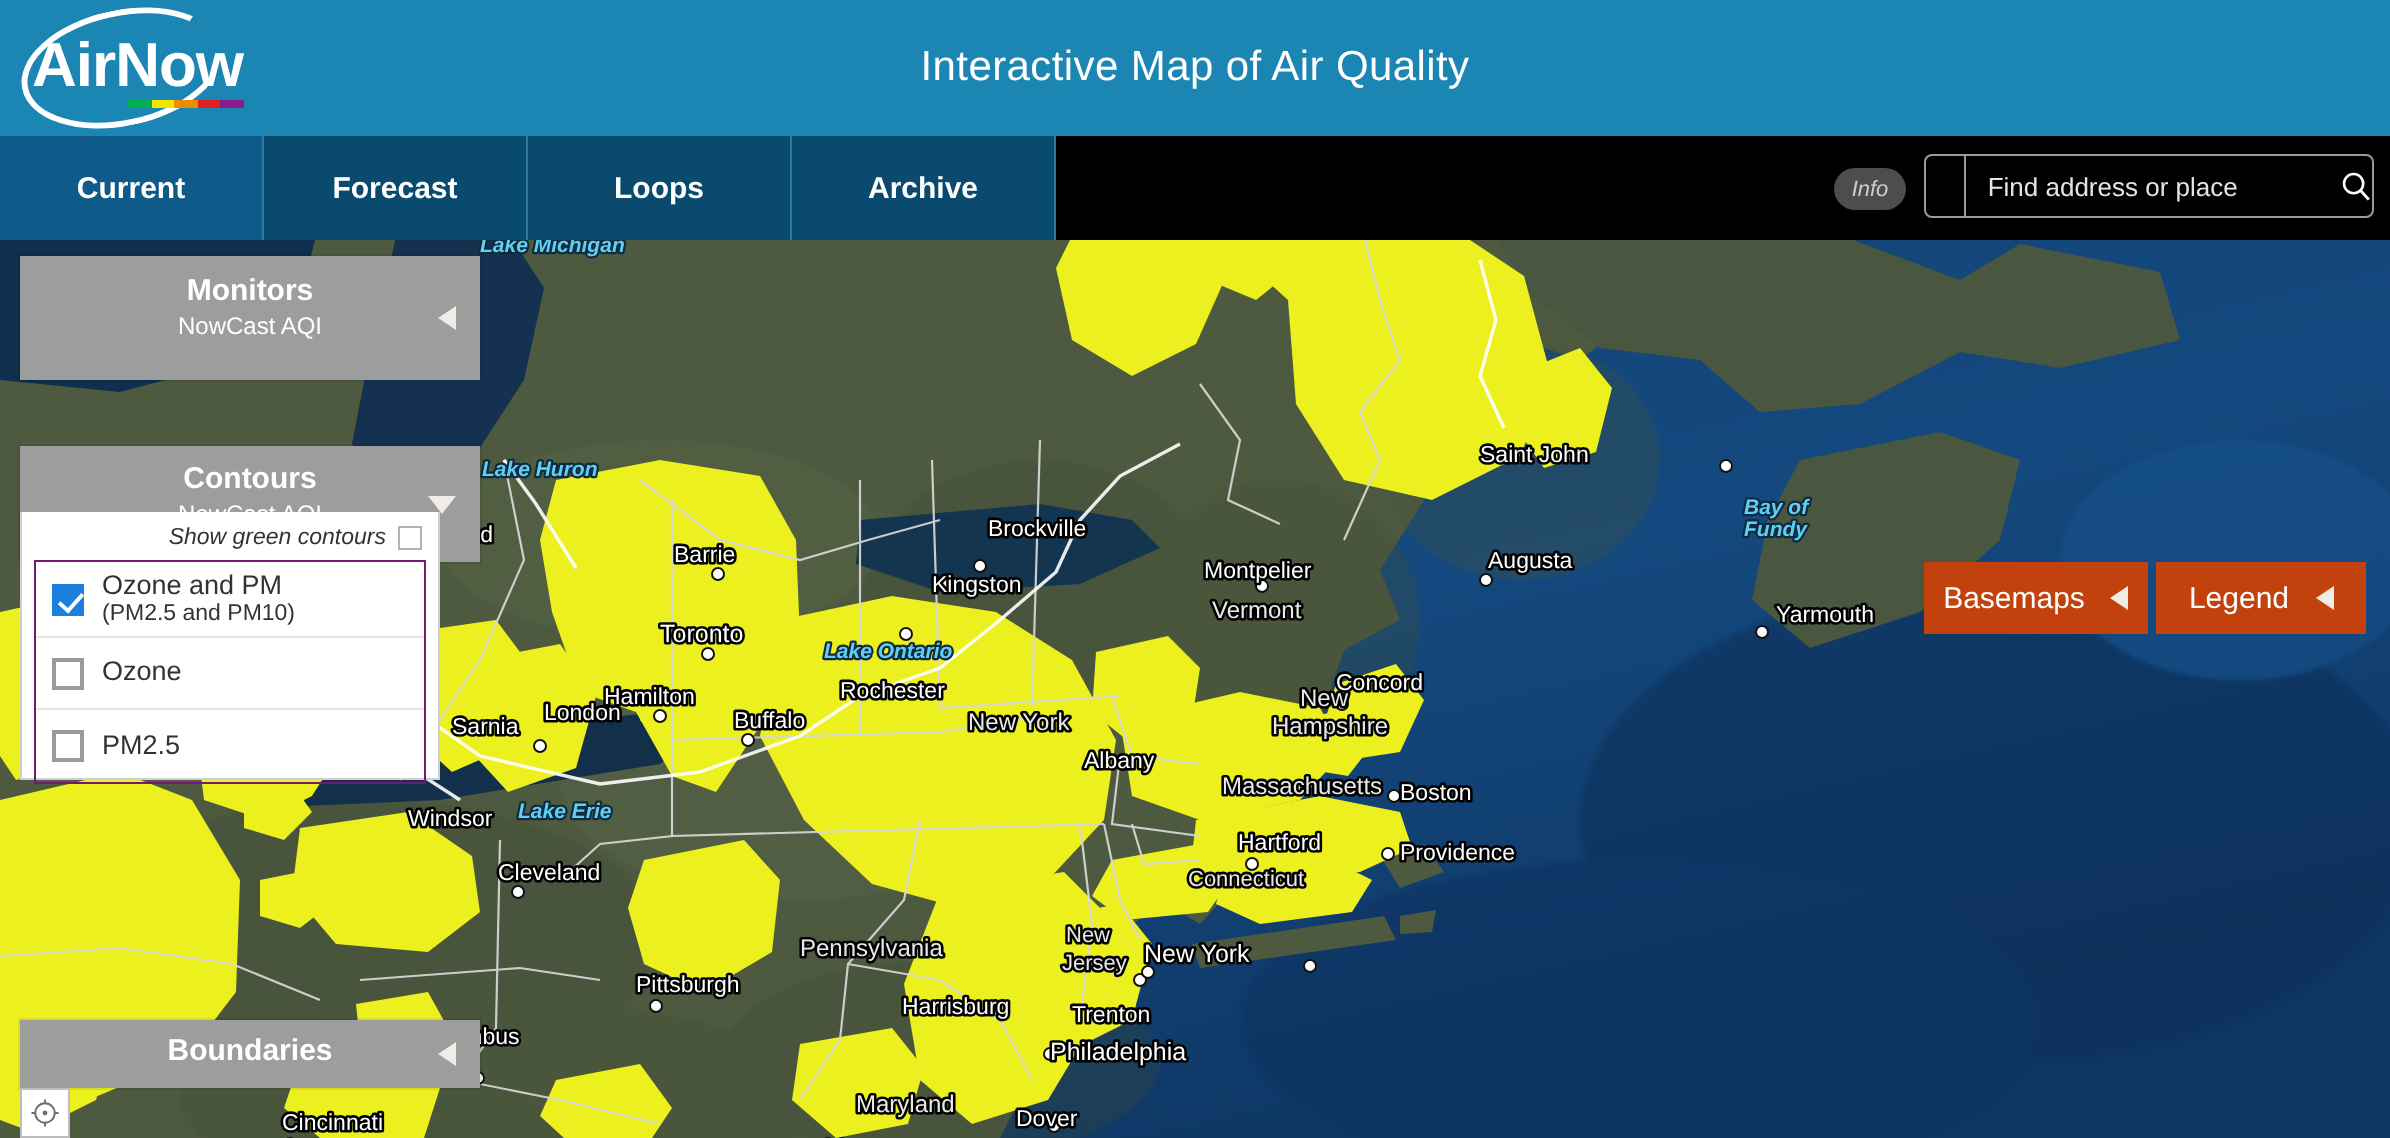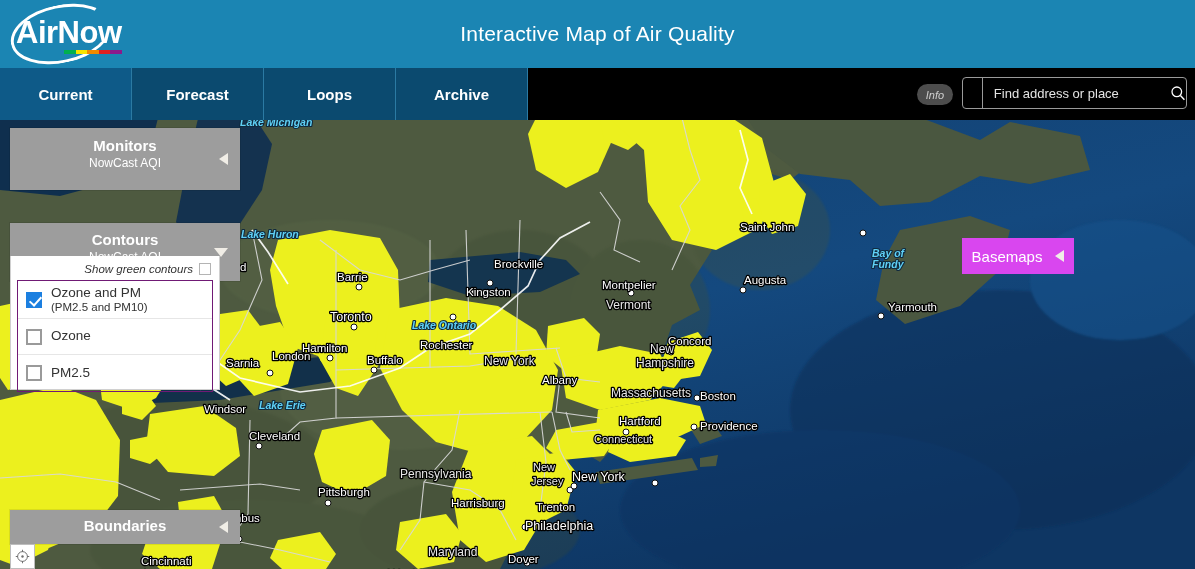--- a/index.html
+++ b/index.html
@@ -180,23 +180,23 @@
     position: absolute; left: 10px; width: 25px; height: 25px;
     background: #ffffff; border: 1px solid #bdbdbd;
     display: flex; align-items: center; justify-content: center;
     cursor: pointer; color: #6e6e6e;
   }
   #ctl-locate { top: 434px; }
 
   
   .tr-btn {
     position: absolute; height: 36px;
-    background: #d946ef; color: #ffffff;
+    background: #c2410c; color: #ffffff;
     display: flex; align-items: center; justify-content: center; gap: 13px;
-    font-size: 15px; cursor: pointer;
+    font-size: 15px; cursor: pointer; margin-top: 43px;
   }
   #basemaps-btn { top: 128px; left: 962px; width: 112px; }
   #legend-btn   { top: 128px; left: 1078px; width: 105px; }
   .tr-arrow {
     width: 0; height: 0;
     border-top: 6px solid transparent; border-bottom: 6px solid transparent;
     border-right: 9px solid #f0ede6;
   }
 
   
@@ -501,20 +501,24 @@
         <line x1="1" y1="10" x2="4" y2="10" stroke="#6e6e6e" stroke-width="1.3"></line>
         <line x1="16" y1="10" x2="19" y2="10" stroke="#6e6e6e" stroke-width="1.3"></line>
         <circle cx="10" cy="10" r="1.6" fill="#6e6e6e"></circle>
       </svg>
     </div>
 
     <div class="tr-btn" id="basemaps-btn">
       <span>Basemaps</span>
       <span class="tr-arrow"></span>
     </div>
+    <div class="tr-btn" id="legend-btn">
+      <span>Legend</span>
+      <span class="tr-arrow"></span>
+    </div>
 
   </div>
 
   <div class="header">
     <div class="logo-wrap">
       <div class="logo-ring"></div>
       <div class="logo-text">AirNow</div>
       <div class="logo-bar">
         <i style="background:#00b04f"></i>
           <i style="background:#f5e400"></i>

